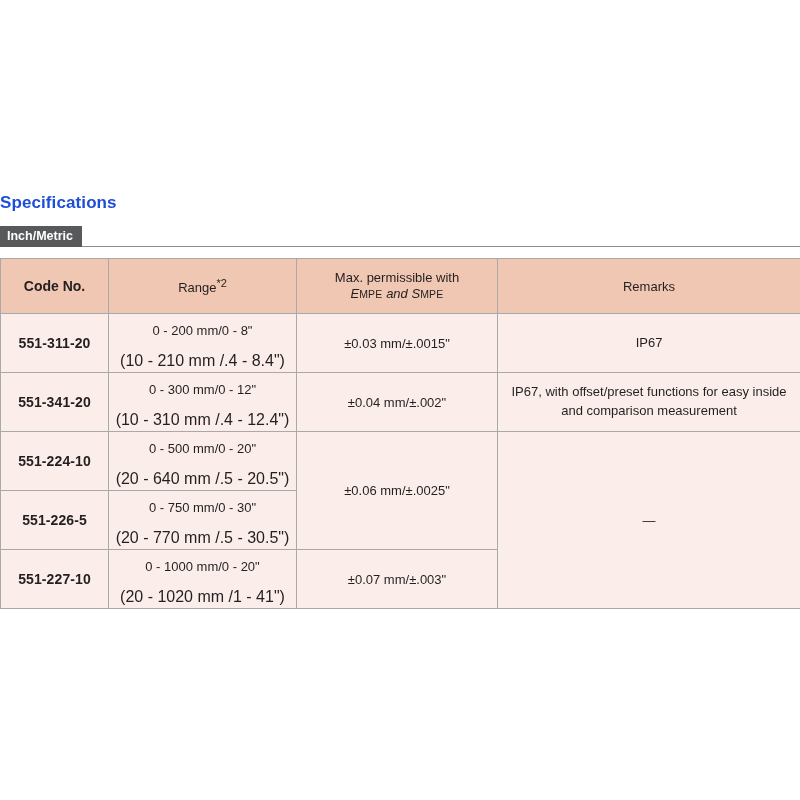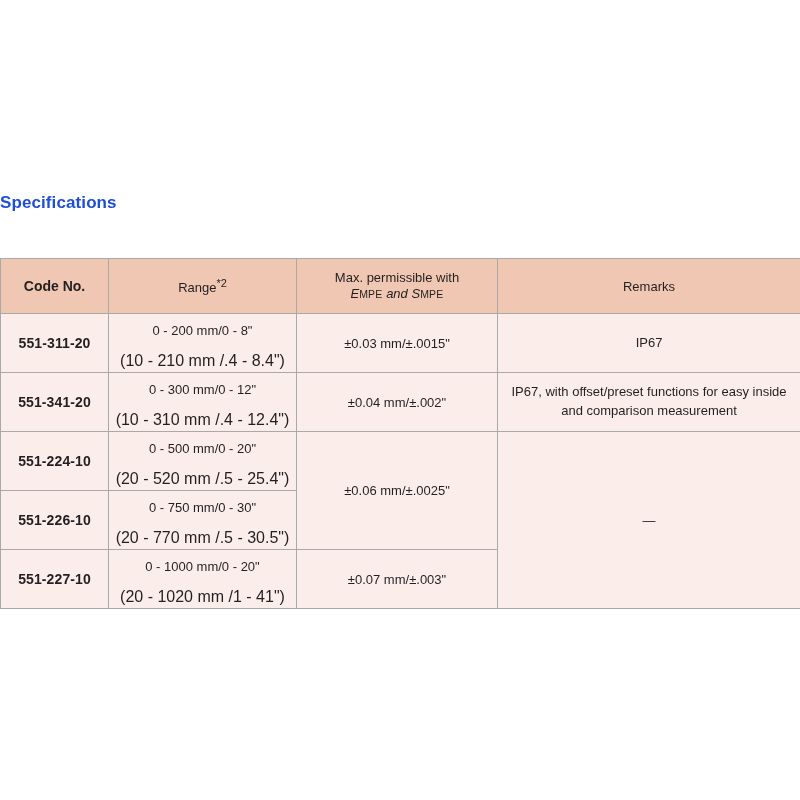--- a/index.html
+++ b/index.html
@@ -136,20 +136,23 @@
     font-size: 15px;
   }
 </style>
 </head>
 <body>
 
 <div class="page">
 
   <div class="spec-title">Specifications</div>
 
+  <div class="tab-bar">
+    <div class="tab">Inch/Metric</div>
+  </div>
 
   <table class="spec">
     <colgroup>
       <col class="c1">
         <col class="c2">
         <col class="c3">
         <col class="c4">
     </colgroup>
     <thead>
       <tr>
@@ -184,27 +187,27 @@
         </td>
         <td>±0.04 mm/±.002"</td>
         <td>
             <span class="remarks-text">IP67, with offset/preset functions for easy inside and comparison measurement</span>
           </td>
       </tr>
       <tr>
         <td class="code">551-224-10</td>
         <td>
           <span class="range-line">0 - 500 mm/0 - 20"</span>
-          <span class="range-line second">(20 - 520 mm /.5 - 25.4")</span>
+          <span class="range-line second">(20 - 640 mm /.5 - 20.5")</span>
         </td>
         <td rowspan="2">±0.06 mm/±.0025"</td>
         <td rowspan="3" class="dash">—</td>
       </tr>
       <tr>
-        <td class="code">551-226-10</td>
+        <td class="code">551-226-5</td>
         <td>
           <span class="range-line">0 - 750 mm/0 - 30"</span>
           <span class="range-line second">(20 - 770 mm /.5 - 30.5")</span>
         </td>
       </tr>
       <tr>
         <td class="code">551-227-10</td>
         <td>
           <span class="range-line">0 - 1000 mm/0 - 20"</span>
           <span class="range-line second">(20 - 1020 mm /1 - 41")</span>

